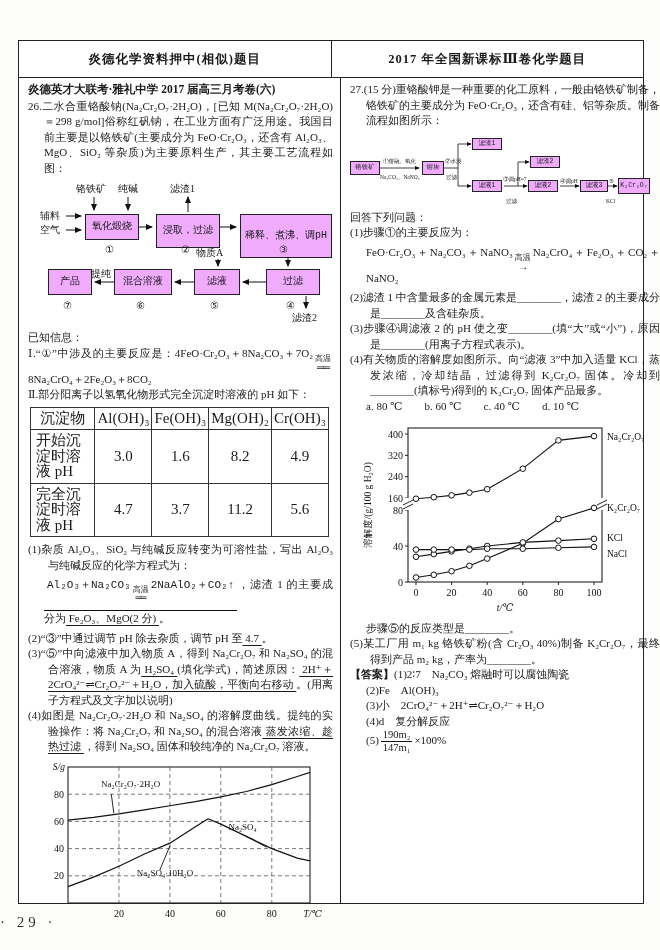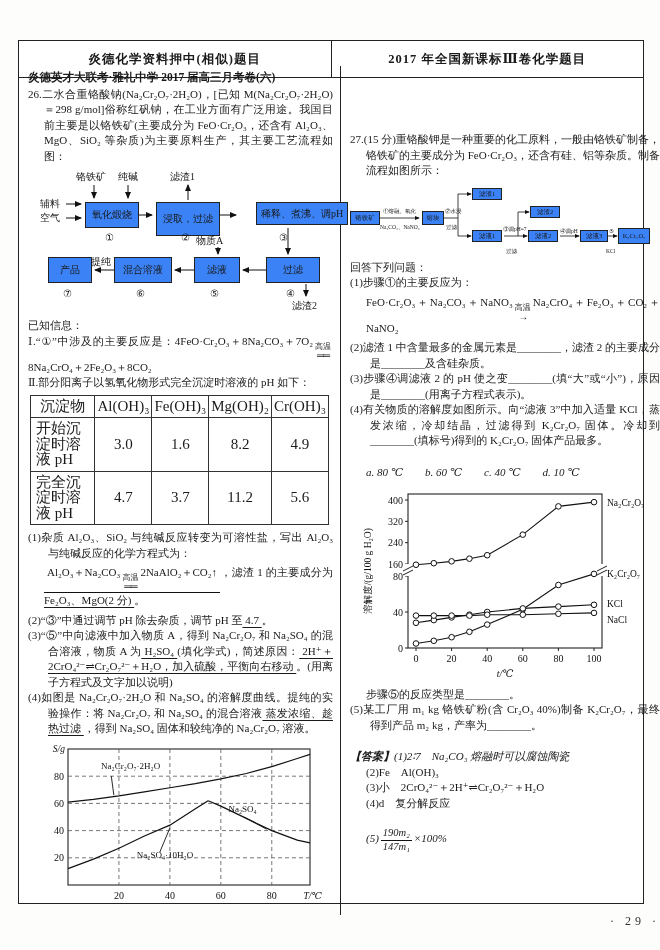--- a/index.html
+++ b/index.html
@@ -4,55 +4,55 @@
 <style>
   html,body{margin:0;padding:0;}
   body{
     width:660px;height:950px;background:#fdfdfb;position:relative;
     font-family:"Liberation Serif","DejaVu Serif",serif;color:#1a1a1a;
   }
   .frame{position:absolute;left:18px;top:40px;width:626px;height:864px;border:1.6px solid #222;box-sizing:border-box;background:#fff;}
   .header-row{display:flex;height:36px;border-bottom:1.4px solid #222;font-weight:bold;}
   .header-cell{flex:1;display:flex;align-items:center;justify-content:center;font-size:12.5px;letter-spacing:1px;}
   .header-cell + .header-cell{border-left:1.2px solid #222;}
-  .body-row{display:flex;height:calc(100% - 37px);align-items:center;}
+  .body-row{display:flex;height:calc(100% - 37px);}
   .col{box-sizing:border-box;padding:4px 7px 0 9px;font-size:11px;line-height:15.5px;}
   .col-left{width:322px;border-right:1.2px solid #222;}
   .col-right{flex:1;}
   p{margin:0;text-align:justify;}
   .bold{font-weight:bold;}
   .title{font-size:11.5px;margin-bottom:1px;}
   .hang16{padding-left:16px;text-indent:-16px;}
   .hang20{padding-left:20px;text-indent:-20px;}
   .ind{padding-left:16px;}
   .ans{text-decoration:underline;text-underline-offset:3px;}
-  .ansline{border-bottom:1px solid #111;padding:0 3px 1px 3px;display:inline-block;}
+  .ansline{border-bottom:1px solid #111;padding:0 3px 7px 3px;display:inline-block;font-family:Liberation Mono, monospace;}
   .rx{display:inline-flex;flex-direction:column;align-items:center;vertical-align:-4px;margin:0 2px;}
   .rx-cond{font-size:8px;line-height:8px;}
   .rx-shaft{font-size:10px;line-height:9px;letter-spacing:-1px;}
   .eq-line{padding-left:16px;margin:4px 0;}
   
   table.ph{border-collapse:collapse;width:98%;margin:4px 0 5px 2px;font-size:15px;}
   table.ph th,table.ph td{border:1px solid #333;text-align:center;padding:3px 2px;font-weight:normal;}
   table.ph .rowlab{text-align:left;padding-left:5px;width:62px;}
   
   .flow1{position:relative;width:308px;height:148px;margin:3px 0 3px 0;font-size:10px;}
   .flow2{position:relative;width:300px;height:74px;margin:3px 0 4px 0;font-size:6.5px;}
-  .fbox{position:absolute;border:1px solid #222;display:flex;align-items:center;justify-content:center;background:#3b82f6;box-sizing:border-box;white-space:nowrap;}
+  .fbox{position:absolute;border:1px solid #222;display:flex;align-items:center;justify-content:center;background:#f0abfc;box-sizing:border-box;white-space:nowrap;font-family:Liberation Mono, monospace;}
   .flab{position:absolute;white-space:nowrap;}
   .fsvg{position:absolute;left:0;top:0;width:100%;height:100%;}
   .flow2 .fbox{border-width:0.9px;padding:0 1px;}
   .flow2 .flab{font-size:5.5px;transform-origin:left top;}
   
   .chart-wrap{margin:2px 0 0 10px;}
   svg text{font-family:"Liberation Serif","DejaVu Serif",serif;fill:#111;}
   .frac{display:inline-flex;flex-direction:column;text-align:center;vertical-align:middle;line-height:1.15;font-size:10.5px;margin:0 2px;}
   .frac .den{border-top:1px solid #111;padding:0 2px;}
-  .pagenum{position:absolute;left:0;top:914px;width:100%;text-align:right;font-size:12px;letter-spacing:4px;color:#333;}
-  .mt2{margin-top:16px;font-style:italic;}
+  .pagenum{position:absolute;left:0;top:914px;width:100%;text-align:left;font-size:15px;letter-spacing:4px;color:#333;}
+  .mt2{margin-top:0;}
 </style>
 </head>
 <body>
 
 <div class="frame">
   <div class="header-row">
     <div class="header-cell">炎德化学资料押中(相似)题目</div>
     <div class="header-cell">2017 年全国新课标Ⅲ卷化学题目</div>
   </div>
   <div class="body-row">
@@ -84,21 +84,21 @@
             <line x1="278" y1="117" x2="278" y2="129" marker-end="url(#ah1)"></line>
           </g>
         </svg>
         <span class="flab" style="left:48px;top:2px">铬铁矿</span>
         <span class="flab" style="left:90px;top:2px">纯碱</span>
         <span class="flab" style="left:142px;top:2px">滤渣1</span>
         <span class="flab" style="left:12px;top:29px">辅料</span>
         <span class="flab" style="left:12px;top:43px">空气</span>
         <div class="fbox" style="left:57px;top:35px;width:54px;height:26px">氧化煅烧</div>
         <div class="fbox" style="left:128px;top:35px;width:64px;height:34px">浸取，过滤</div>
-        <div class="fbox" style="left:228px;top:35px;width:92px;height:23px">稀释、煮沸、调pH</div>
+        <div class="fbox" style="left:212px;top:35px;width:92px;height:44px">稀释、煮沸、调pH</div>
         <span class="flab" style="left:77px;top:63px">①</span>
         <span class="flab" style="left:153px;top:63px">②</span>
         <span class="flab" style="left:251px;top:63px">③</span>
         <span class="flab" style="left:168px;top:66px">物质A</span>
         <div class="fbox" style="left:20px;top:90px;width:44px;height:26px">产品</div>
         <div class="fbox" style="left:86px;top:90px;width:58px;height:26px">混合溶液</div>
         <div class="fbox" style="left:166px;top:90px;width:46px;height:26px">滤液</div>
         <div class="fbox" style="left:238px;top:90px;width:54px;height:26px">过滤</div>
         <span class="flab" style="left:63px;top:87px">提纯</span>
         <span class="flab" style="left:35px;top:119px">⑦</span>

